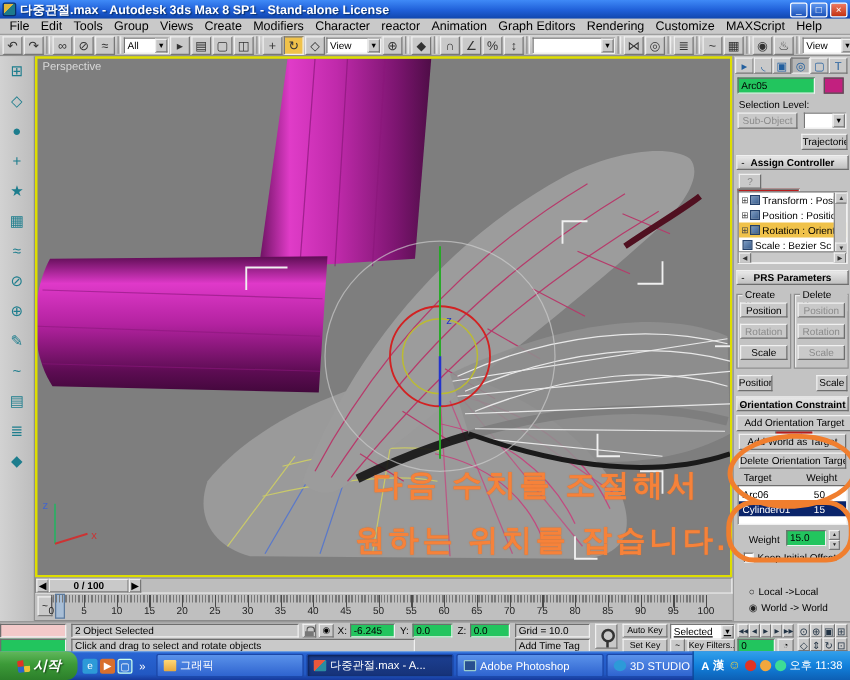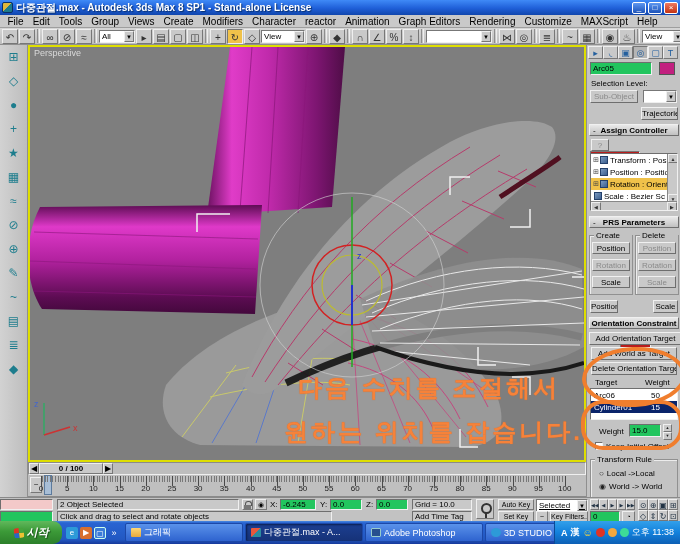--- a/index.html
+++ b/index.html
@@ -373,23 +373,20 @@
           </div>
       </div>
     </div>
     <div class="abs lab" style="left:12px;top:382px;">Weight</div>
     <div class="abs sunken" style="left:42px;top:379px;width:32px;height:13px;line-height:11px;padding:0 2px;">15.0</div>
     <div class="abs spin" style="left:76px;top:379px;">
         <span>▲</span>
         <span>▼</span>
       </div>
     <div class="abs lab" style="left:8px;top:397px;"><span class="cbx"></span><span>Keep Initial Offset</span></div>
-    <div class="abs grp" style="left:3px;top:414px;width:88px;height:42px;">
-        <span class="legend">Transform Rule</span>
-      </div>
     <div class="abs lab" style="left:12px;top:424px;"><span class="radio">○</span><span>Local -&gt;Local</span></div>
     <div class="abs lab" style="left:12px;top:437px;"><span class="radio">◉</span><span>World -&gt; World</span></div>
   </div>
 
   <div class="orange-o" style="left:582px;top:347px;width:104px;height:60px;border-radius:50%;transform:rotate(-3deg);"></div>
   <div class="orange-o" style="left:581px;top:400px;width:102px;height:50px;border-radius:22px;"></div>
 
   <div class="abs timeslider">
     <span class="ts-btn" style="width:10px;">◀</span>
     <span class="ts-btn" style="width:64px;font-weight:bold;">0 / 100</span>

